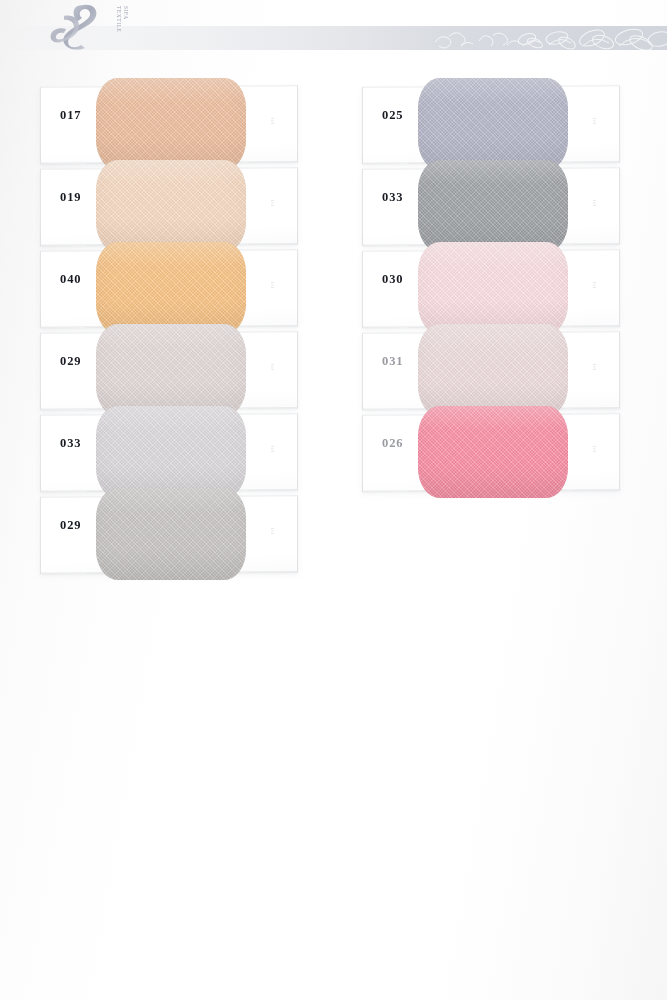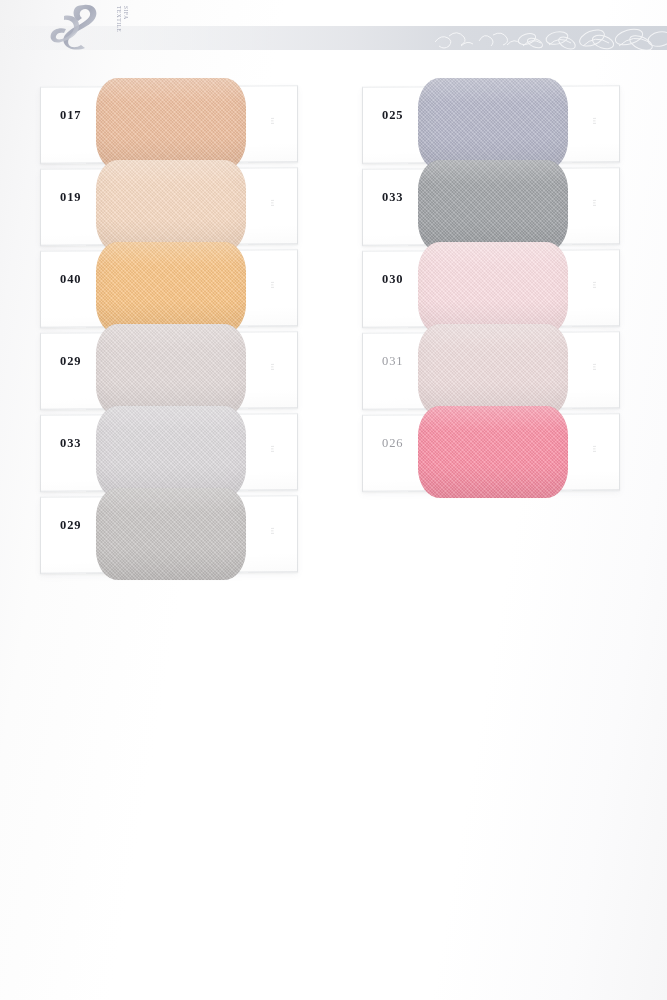--- a/index.html
+++ b/index.html
@@ -132,21 +132,21 @@
     left: 20px;
     top: 30px;
     font-family: "Liberation Serif", serif;
     font-size: 12.5px;
     font-weight: 700;
     letter-spacing: .9px;
     color: #1a1c24;
     z-index: 4;
     text-shadow: 0 0 1px rgba(255,255,255,.9);
   }
-  .card-number.faded { color: #9b9ca2; font-weight: 400; }
+  .card-number.faded { color: #9b9ca2; font-weight: 700; }
 
   
   .swatch {
     position: absolute;
     left: 56px;
     top: 0px;
     width: 150px;
     height: 92px;
     border-radius: 22px / 30px;
     z-index: 3;

